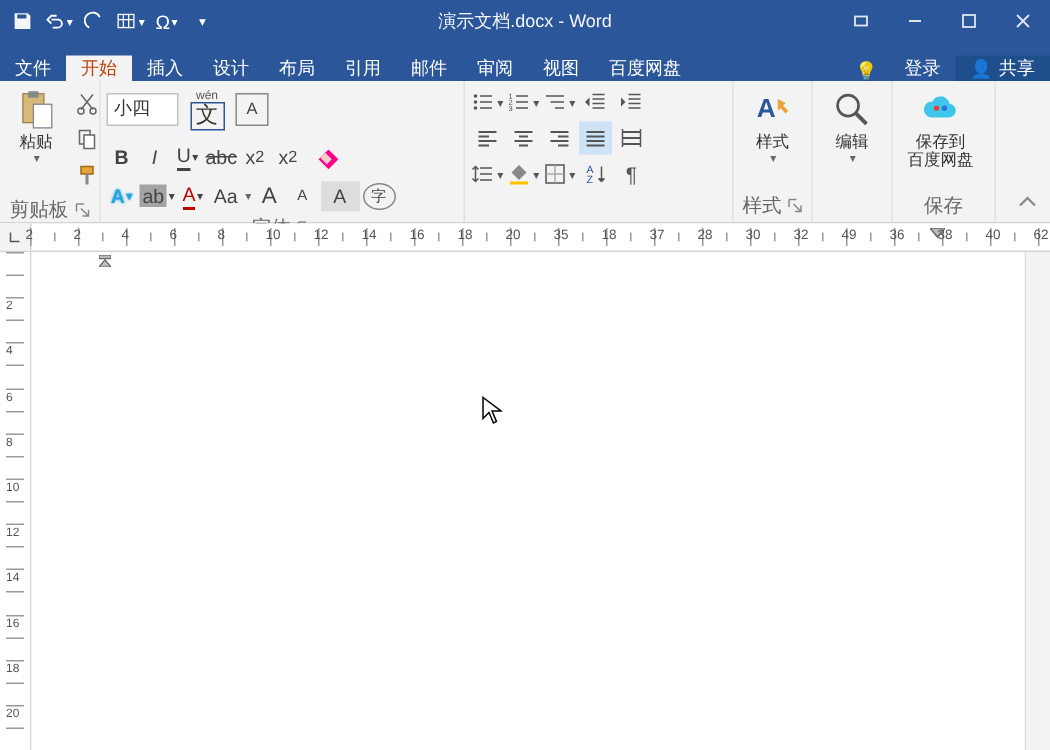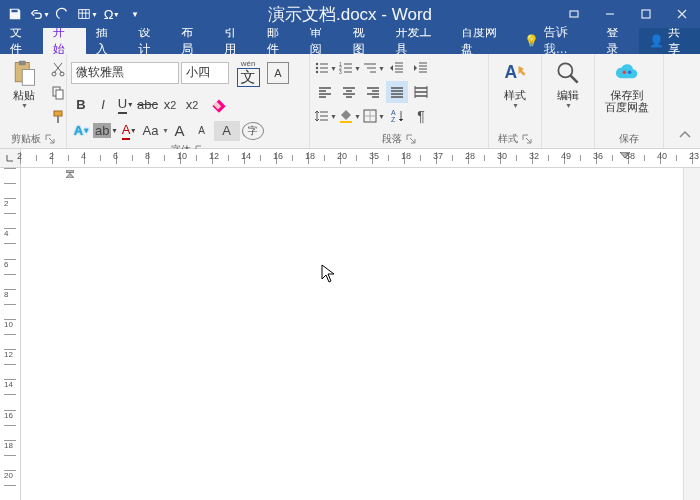--- a/index.html
+++ b/index.html
@@ -1,34 +1,34 @@
 <!DOCTYPE html>
 <html><head>
 <meta charset="utf-8">
 <style>
 html,body{margin:0;padding:0;width:700px;height:500px;font-family:"Microsoft YaHei","Segoe UI",sans-serif;font-size:12px;background:#fff;overflow:hidden}
 .titlebar{background:#2b579a;color:#fff;height:28px;display:flex;align-items:center;position:relative}
 .qat{display:flex;gap:2px;padding-left:4px}
 .qat .qbtn{width:22px;height:22px;display:flex;align-items:center;justify-content:center;color:#fff;cursor:pointer}
 .qbtn svg{width:14px;height:14px}
-.doctitle{position:absolute;left:50%;transform:translateX(-50%);font-size:17px;opacity:.95}
+.doctitle{position:absolute;left:50%;transform:translateX(-50%);font-size:12px;opacity:.95}
 .winctrl{margin-left:auto;display:flex}
 .winctrl .wbtn{width:36px;height:28px;display:flex;align-items:center;justify-content:center;opacity:.85;cursor:pointer}
 .wbtn svg{width:10px;height:10px;stroke:#fff;stroke-width:1.2;fill:none}
-.tabbar{background:#2b579a;color:#fff;height:26px;display:flex;align-items:center;font-size:12px}
+.tabbar{background:#2b579a;color:#fff;height:26px;display:flex;align-items:flex-end;font-size:12px}
 .rtab{padding:0 10px;display:flex;align-items:center;cursor:pointer}
-.rtab.active{background:#f3f3f3;color:#6d28d9}
+.rtab.active{background:#f3f3f3;color:#c2410c}
 .rtab.file{color:#fff;background:#2b579a}
 .tabspacer{flex:1}
 .tell{display:flex;align-items:center;gap:4px;padding:0 8px;opacity:.9}
 .share{display:flex;align-items:center;gap:4px;padding:0 10px}
 .ribbon{background:#f3f3f3;border-bottom:1px solid #d4d4d4;height:94px;display:flex;position:relative}
 .group{display:flex;flex-direction:column;border-right:1px solid #e1e1e1;padding:3px 4px 0}
 .gbody{flex:1;display:flex;align-items:flex-start;gap:2px}
-.glabel{font-size:10px;color:#666;text-align:center;padding:2px 0;display:flex;justify-content:center;align-items:center;gap:4px}
+.glabel{font-size:13px;color:#666;text-align:center;padding:2px 0;display:flex;justify-content:center;align-items:center;gap:4px}
 .dlaunch{width:10px;height:10px}
 .big-btn{display:flex;flex-direction:column;align-items:center;justify-content:center;width:40px;cursor:pointer;padding:2px}
 .big-btn .bicon{width:28px;height:28px;margin-bottom:2px}
 .big-btn .blbl{font-size:11px;color:#333;text-align:center;line-height:1.1}
 .sm{width:22px;height:22px;display:flex;align-items:center;justify-content:center;cursor:pointer;color:#555}
 .sm svg{width:16px;height:16px}
 .rowcol{display:flex;flex-direction:column;gap:2px}
 .row{display:flex;gap:2px;align-items:center}
 .fontname{border:1px solid #c0c0c0;background:#fff;height:20px;width:98px;padding:0 4px;font-size:12px;color:#333}
 .fontsize{border:1px solid #c0c0c0;background:#fff;height:20px;width:38px;padding:0 4px;font-size:12px;color:#333}
@@ -114,26 +114,24 @@
 <div class="tabbar">
   <div class="rtab file">文件</div>
   <div class="rtab active">开始</div>
   <div class="rtab">插入</div>
   <div class="rtab">设计</div>
   <div class="rtab">布局</div>
   <div class="rtab">引用</div>
   <div class="rtab">邮件</div>
   <div class="rtab">审阅</div>
   <div class="rtab">视图</div>
-  <div class="rtab">开发工具</div>
   <div class="rtab">百度网盘</div>
   <div class="tabspacer"></div>
   <div class="tell">
       <span>💡</span>
-      <span>告诉我…</span>
     </div>
   <div class="rtab">登录</div>
   <div class="share" style="background:#1e4e8c">
       <span>👤</span>
       <span>共享</span>
     </div>
 </div>
 
 <div class="ribbon">
 
@@ -175,21 +173,20 @@
         <svg class="dlaunch" viewBox="0 0 10 10">
           <path stroke="#888" fill="none" d="M1 1h5M1 1v5M4 4l5 5M9 5v4H5"></path>
         </svg>
       </div>
   </div>
 
   <div class="group" style="width:234px">
     <div class="gbody">
         <div class="rowcol" style="width:100%">
       <div class="row">
-        <input class="fontname" value="微软雅黑" style="">
         <input class="fontsize" value="小四" style="">
         <div class="big-btn" style="width:30px">
           <div style="font-size:8px;color:#555">wén</div>
           <div class="blbl fc-blue" style="font-size:15px;border:1px solid #2b579a;padding:0 3px">文</div>
         </div>
         <div class="txtbtn" style="border:1px solid #888;font-size:11px">A</div>
       </div>
       <div class="row">
         <div class="txtbtn" style="font-weight:bold">B</div>
         <div class="txtbtn" style="font-style:italic">I</div>
@@ -336,26 +333,20 @@
                 <text x="2" y="7" font-size="7" fill="#2b579a">A</text>
                 <text x="2" y="14" font-size="7" fill="#2b579a">Z</text>
                 <path stroke="#555" d="M12 3v10M10 11l2 2 2-2"></path>
               </svg>
             </div>
         <div class="sm">
               <span style="font-size:14px;color:#555">¶</span>
             </div>
       </div>
     </div>
-      </div>
-    <div class="glabel">
-        <span>段落</span>
-        <svg class="dlaunch" viewBox="0 0 10 10">
-          <path stroke="#888" fill="none" d="M1 1h5M1 1v5M4 4l5 5M9 5v4H5"></path>
-        </svg>
       </div>
   </div>
 
   <div class="group" style="width:44px">
     <div class="gbody">
       <div class="big-btn">
         <svg class="bicon" viewBox="0 0 32 32">
             <text x="4" y="22" font-size="20" fill="#2b579a" font-weight="bold">A</text>
             <path d="M20 8l6 3-2 2 4 4-2 2-4-4-2 2z" fill="#e8a33d"></path>
           </svg>
@@ -497,21 +488,21 @@
     <div class="tick" style="height: 6px; margin-top: 6px;"></div>
     <div class="tick">
       <div class="num">38</div>
     </div>
     <div class="tick" style="height: 6px; margin-top: 6px;"></div>
     <div class="tick">
       <div class="num">40</div>
     </div>
     <div class="tick" style="height: 6px; margin-top: 6px;"></div>
     <div class="tick">
-      <div class="num">23</div>
+      <div class="num">62</div>
     </div>
   </div>
 
 <div class="docwrap">
   <div class="ruler-v">
       <div class="vtick" style="font-size: 8px;"></div>
       <div class="vtick"></div>
       <div class="vtick" style="font-size: 8px;">2</div>
       <div class="vtick"></div>
       <div class="vtick" style="font-size: 8px;">4</div>

